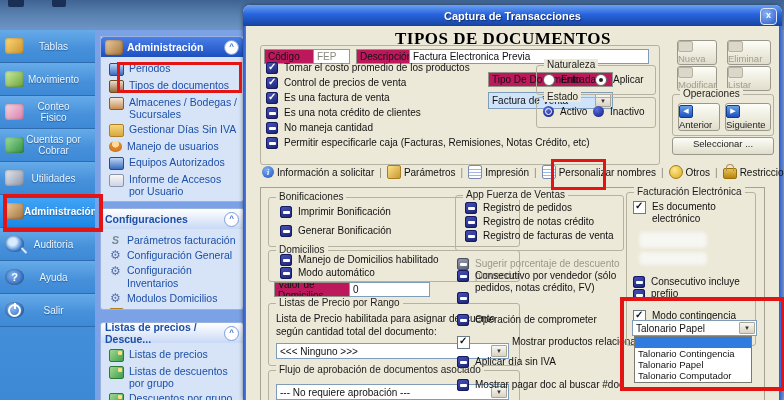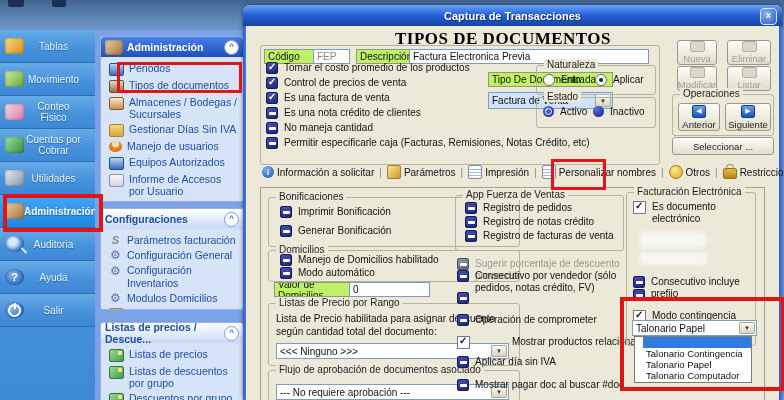--- a/index.html
+++ b/index.html
@@ -68,21 +68,21 @@
         display:flex;align-items:center;justify-content:center;color:#fff;font-weight:bold;font-size:11px;
         text-shadow:1px 1px 1px #10306e;}
   .wedge{position:absolute;top:21px;width:3px;height:374px;background:linear-gradient(90deg,#2a5ad0,#4a7ce0);}
   .closebtn{position:absolute;right:5px;top:3px;width:15px;height:15px;border-radius:4px;cursor:pointer;
         background:radial-gradient(circle at 35% 30%,#8cb4f2,#2a5ac8);border:1px solid #dfe8fa;color:#fff;
         font-size:9px;line-height:13px;text-align:center;font-weight:bold;}
   .heading{position:absolute;left:0;top:24px;width:520px;text-align:center;color:#000;
         font-family:"Liberation Serif",serif;font-size:17px;font-weight:bold;letter-spacing:.5px;}
   .gb{position:absolute;border:1px solid #b5b2a0;border-radius:3px;}
   .gb>.leg{position:absolute;top:-7px;left:7px;background:#ece9d8;padding:0 3px;font-size:10px;color:#1d1d1d;white-space:nowrap;}
-  .slabel{position:absolute;background:#bef264;border:1px solid #95948a;font-size:10px;color:#111;
+  .slabel{position:absolute;background:#be185d;border:1px solid #95948a;font-size:10px;color:#111;
         display:flex;align-items:center;padding-left:3px;overflow:hidden;}
   .input{position:absolute;background:#fff;border:1px solid #7f9db9;font-size:10px;color:#111;
         display:flex;align-items:center;padding-left:3px;overflow:hidden;}
   .input.gray{color:#8a887c;}
   .combo{position:absolute;background:#fff;border:1px solid #7f9db9;font-size:10px;color:#111;
         display:flex;align-items:center;padding-left:3px;cursor:pointer;}
   .combo.blue{background:#cfe4fa;}
   .combo .dd{position:absolute;right:1px;top:1px;bottom:1px;width:14px;
         background:linear-gradient(180deg,#f7f6f1,#d9d5c4);border:1px solid #a9a696;border-radius:1px;
         display:flex;align-items:center;justify-content:center;font-size:6px;color:#333;}
@@ -94,21 +94,21 @@
   .nchk.c::after{content:"✓";background:none;width:auto;height:auto;left:2px;top:-1px;color:#fff;font-size:10px;font-weight:bold;}
   .nchk.gdis{background:linear-gradient(160deg,#9aa0b4,#5a6070);box-shadow:inset 0 0 0 1px #4a5060;}
   .schk{display:inline-block;width:11px;height:11px;background:#fff;border:1px solid #6a7a8a;flex:none;position:relative;}
   .schk.c::after{content:"✓";position:absolute;left:1px;top:-2px;font-size:10px;color:#111;font-weight:bold;}
   .radio{display:inline-block;width:10px;height:10px;border-radius:50%;background:#fff;border:1px solid #6a6a6a;flex:none;position:relative;}
   .radio.sel::after{content:"";position:absolute;left:2.5px;top:2.5px;width:4px;height:4px;border-radius:50%;background:#222;}
   .bdot{display:inline-block;width:11px;height:11px;border-radius:50%;flex:none;position:relative;
         background:radial-gradient(circle at 35% 30%,#5a6fe0,#111b7a);}
   .bdot.sel::after{content:"";position:absolute;inset:2px;border-radius:50%;border:1.5px solid #fff;}
   .btn{position:absolute;background:linear-gradient(180deg,#fdfdf8,#eceadb 60%,#e0ddcc);border:1px solid #9a988c;
-        border-radius:3px;font-size:9.5px;color:#1d1d1d;display:flex;align-items:center;justify-content:center;cursor:pointer;}
+        border-radius:3px;font-size:9.5px;color:#1d1d1d;display:flex;align-items:flex-start;justify-content:center;cursor:pointer;}
   .btn.col{flex-direction:column;gap:1px;}
   .btn.dis{color:#a19e90;}
   .btn .gico{width:13px;height:9px;background:#dbd8c9;border:1px solid #b5b2a2;border-radius:2px;}
   .btn .bico{width:12px;height:11px;border-radius:2px;background:linear-gradient(180deg,#6aa0e8,#1c50c0);
         border:1px solid #123c8a;color:#fff;font-size:7px;display:flex;align-items:center;justify-content:center;}
   .tabs{position:absolute;display:flex;align-items:center;font-size:10px;color:#111;gap:0;}
   .tab{display:flex;align-items:center;gap:3px;padding:3px 5px;cursor:pointer;white-space:nowrap;}
   .tsep{color:#8a887a;}
   .ti{width:12px;height:12px;flex:none;display:flex;align-items:center;justify-content:center;
       font-size:8px;font-weight:bold;border-radius:2px;}
@@ -116,21 +116,21 @@
   .ti-info::after{content:"i";}
   .ti-tools{background:linear-gradient(135deg,#ffe08a,#c89a30);border:1px solid #a87c20;}
   .ti-page{background:linear-gradient(#fff 0 3px,#9fb8e8 3px 4px,#fff 4px 6px,#9fb8e8 6px 7px,#fff 7px 9px,#9fb8e8 9px 10px,#fff 10px);border:1px solid #7a8ab0;}
   .ti-coin{border-radius:50%;background:radial-gradient(circle at 38% 32%,#ffe98a,#d8a820);border:1px solid #a87a10;}
   .ti-lock{background:linear-gradient(#e8c05a,#b8860b);border:1px solid #96700a;position:relative;margin-top:3px;height:9px;}
   .ti-lock::before{content:"";position:absolute;top:-5px;left:2px;width:6px;height:6px;border:1.5px solid #b09050;border-bottom:none;border-radius:4px 4px 0 0;}
   .cpanel{position:absolute;border:1px solid #a5a193;background:#ece9d8;}
   .wraptxt{position:absolute;font-size:10px;color:#111;line-height:1.25;}
   .blob{position:absolute;background:#f6f6f2;border-radius:3px;filter:blur(1.5px);box-shadow:0 0 3px #fff;}
   .list{position:absolute;background:#fff;border:1px solid #7a7a72;font-size:9.5px;color:#111;}
-  .lrow{height:11px;display:flex;align-items:center;padding-left:3px;cursor:pointer;white-space:nowrap;overflow:hidden;margin-left:8px;}
+  .lrow{height:11px;display:flex;align-items:center;padding-left:3px;cursor:pointer;white-space:nowrap;overflow:hidden;}
   .lrow.hl{background:#2f7be0;}
   .ann{position:absolute;border:4px solid #e21414;pointer-events:none;}
   .ann.thin{border-width:3px;}
 </style>
 </head>
 <body>
 <div id="stage">
 
 <div class="topbar"></div>
 <div class="topfrag" style="left:8px;width:16px;"></div>

